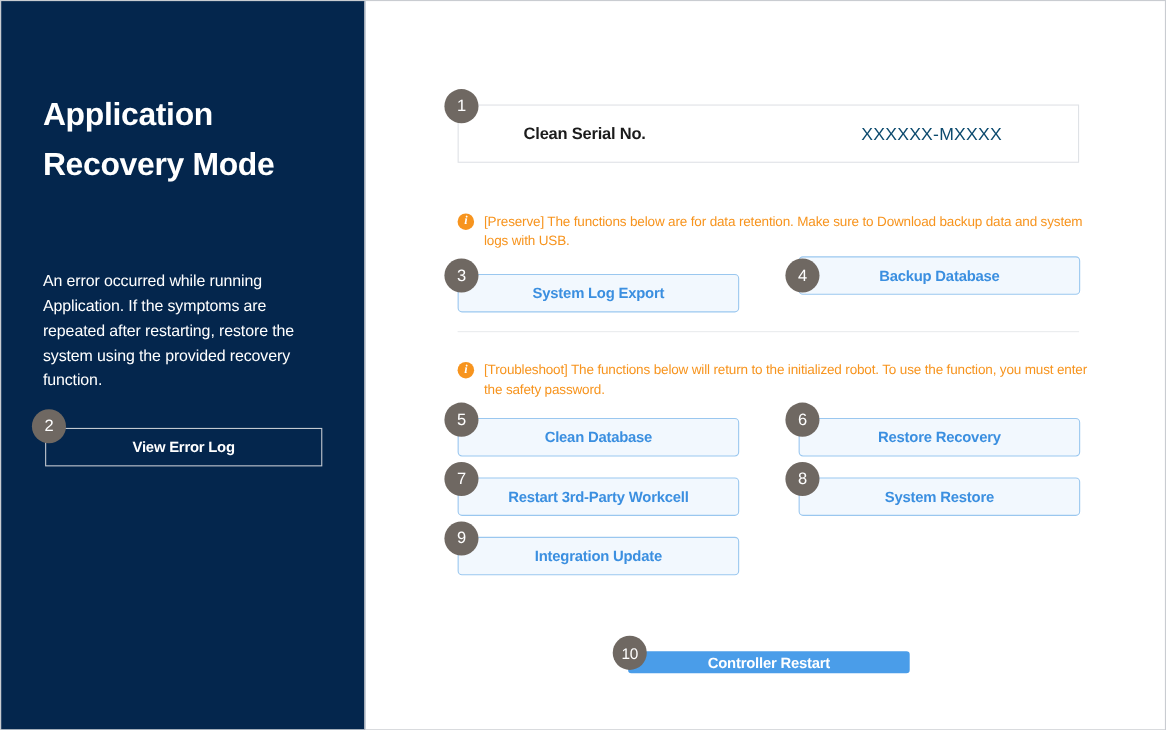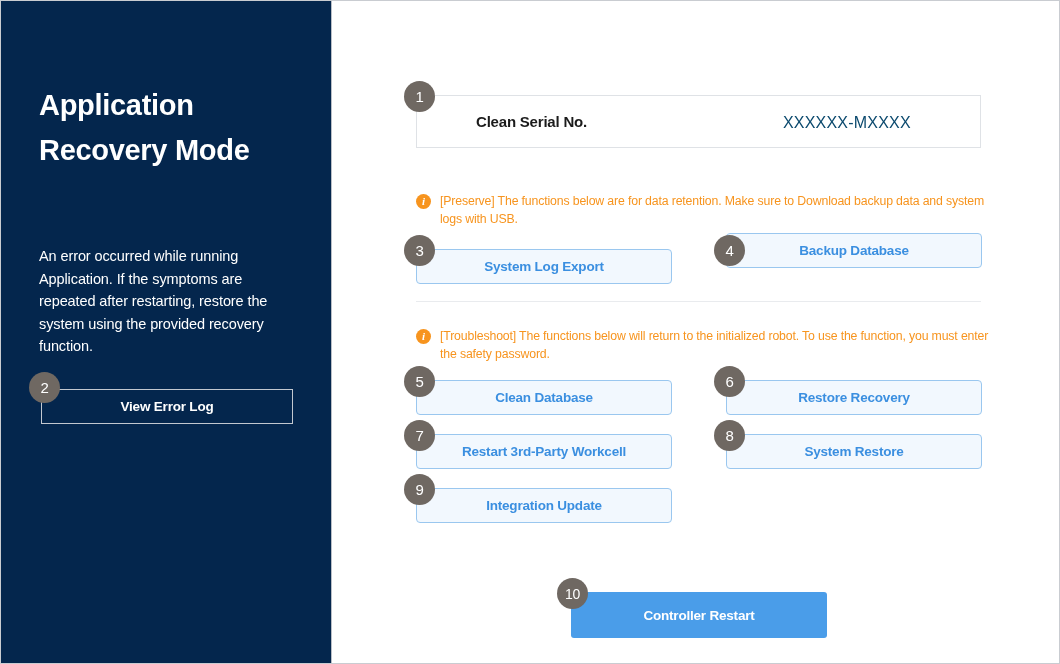--- a/index.html
+++ b/index.html
@@ -185,21 +185,21 @@
     display: flex;
     align-items: center;
     justify-content: center;
   }
 
   .restart-btn {
     position: absolute;
     left: 570px;
     top: 591px;
     width: 256px;
-    height: 46px;
+    height: 20px;
     background: #4a9de9;
     border: none;
     border-radius: 3px;
     color: #ffffff;
     font-family: "Liberation Sans", sans-serif;
     font-size: 13.5px;
     font-weight: bold;
     letter-spacing: -0.2px;
     cursor: pointer;
     display: flex;

